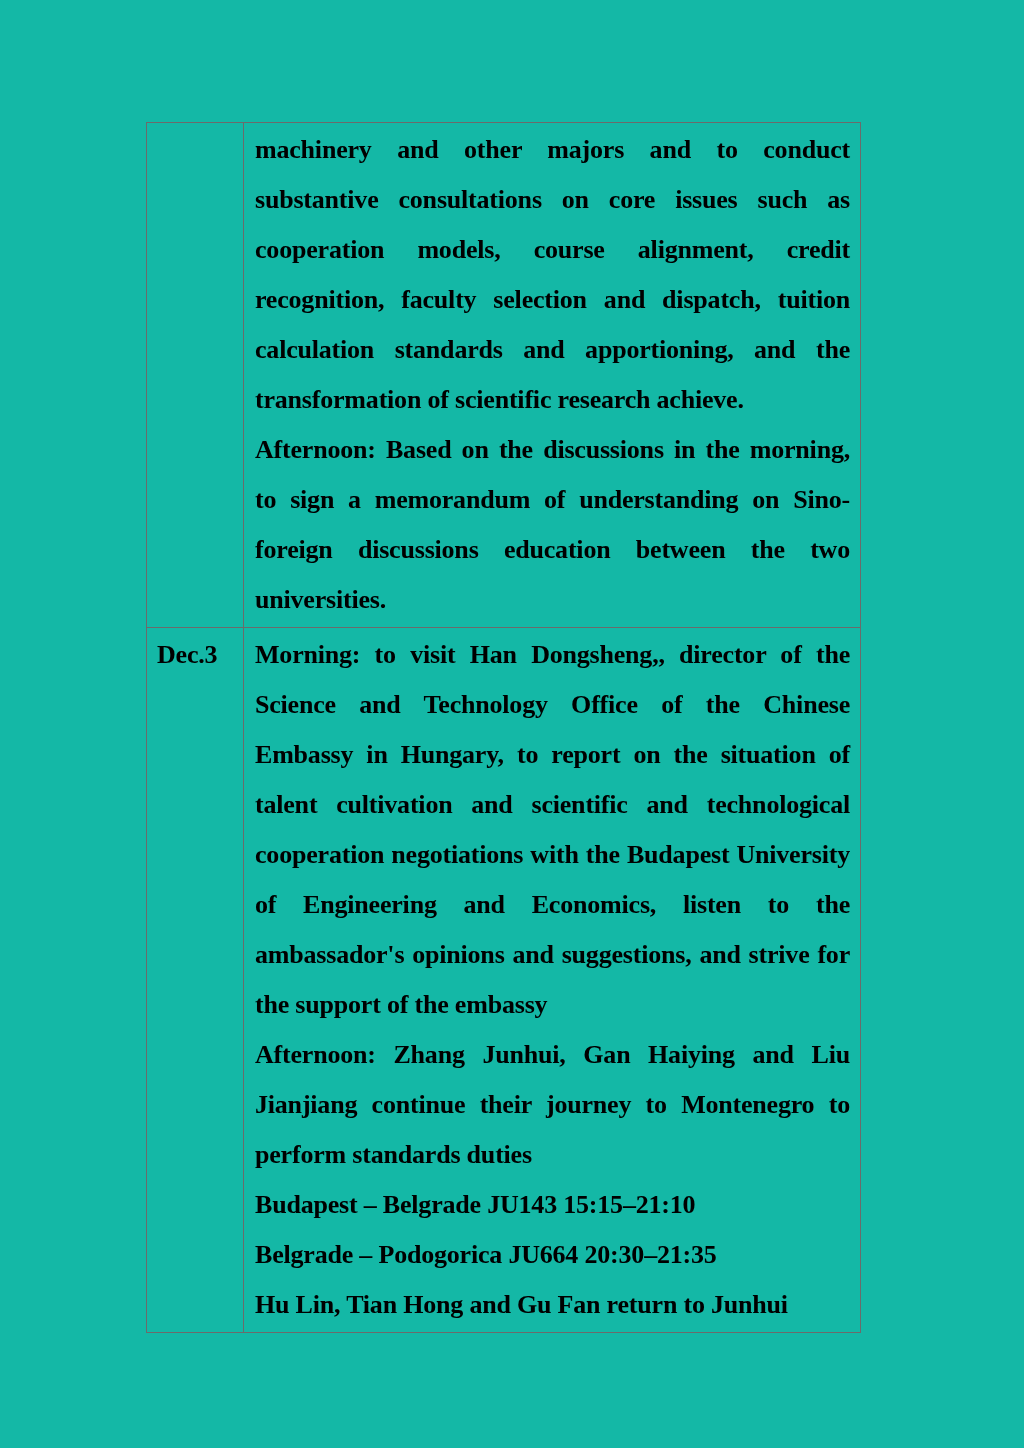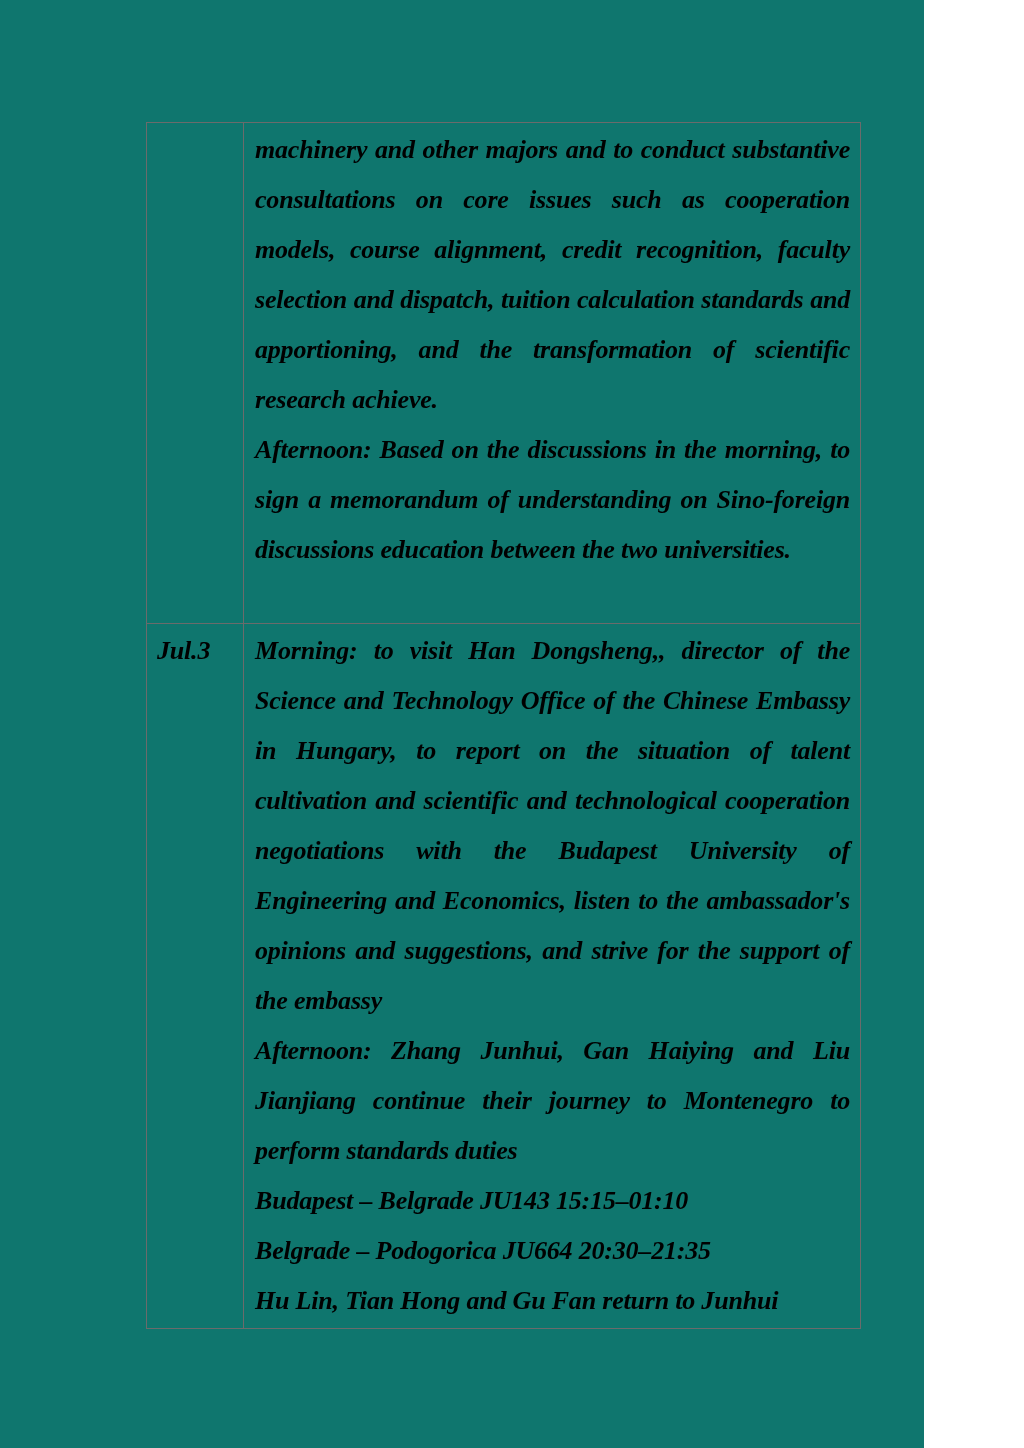--- a/index.html
+++ b/index.html
@@ -2,25 +2,24 @@
 <html><head>
 <meta charset="utf-8">
 <style>
   html, body {
     margin: 0;
     padding: 0;
     background: #ffffff;
   }
   .page {
     position: relative;
-    width: 924px;
+    width: 1024px;
     height: 1448px;
-    background: #0f766e;
+    background: #14b8a6;
     overflow: hidden;
-    font-style: italic;
   }
   .doc-table {
     position: absolute;
     left: 146px;
     top: 122px;
     width: 714px;
     border-collapse: collapse;
     table-layout: fixed;
   }
   .doc-table td {
@@ -68,25 +67,25 @@
         <td class="date-cell">
           <span class="date-text"></span>
         </td>
         <td class="content-cell">
           <p class="para">machinery and other majors and to conduct substantive consultations on core issues such as cooperation models, course alignment, credit recognition, faculty selection and dispatch, tuition calculation standards and apportioning, and the transformation of scientific research achieve.</p>
           <p class="para">Afternoon: Based on the discussions in the morning, to sign a memorandum of understanding on Sino-foreign discussions education between the two universities.</p>
         </td>
       </tr>
       <tr class="row-2">
         <td class="date-cell">
-          <span class="date-text">Jul.3</span>
+          <span class="date-text">Dec.3</span>
         </td>
         <td class="content-cell">
           <p class="para">Morning: to visit Han Dongsheng,, director of the Science and Technology Office of the Chinese Embassy in Hungary, to report on the situation of talent cultivation and scientific and technological cooperation negotiations with the Budapest University of Engineering and Economics, listen to the ambassador's opinions and suggestions, and strive for the support of the embassy</p>
           <p class="para">Afternoon: Zhang Junhui, Gan Haiying and Liu Jianjiang continue their journey to Montenegro to perform standards duties</p>
-          <p class="para">Budapest – Belgrade JU143 15:15–01:10</p>
+          <p class="para">Budapest – Belgrade JU143 15:15–21:10</p>
           <p class="para">Belgrade – Podogorica JU664 20:30–21:35</p>
           <p class="para">Hu Lin, Tian Hong and Gu Fan return to Junhui</p>
         </td>
       </tr>
     </tbody>
   </table>
 </div>
 
 </body></html>

